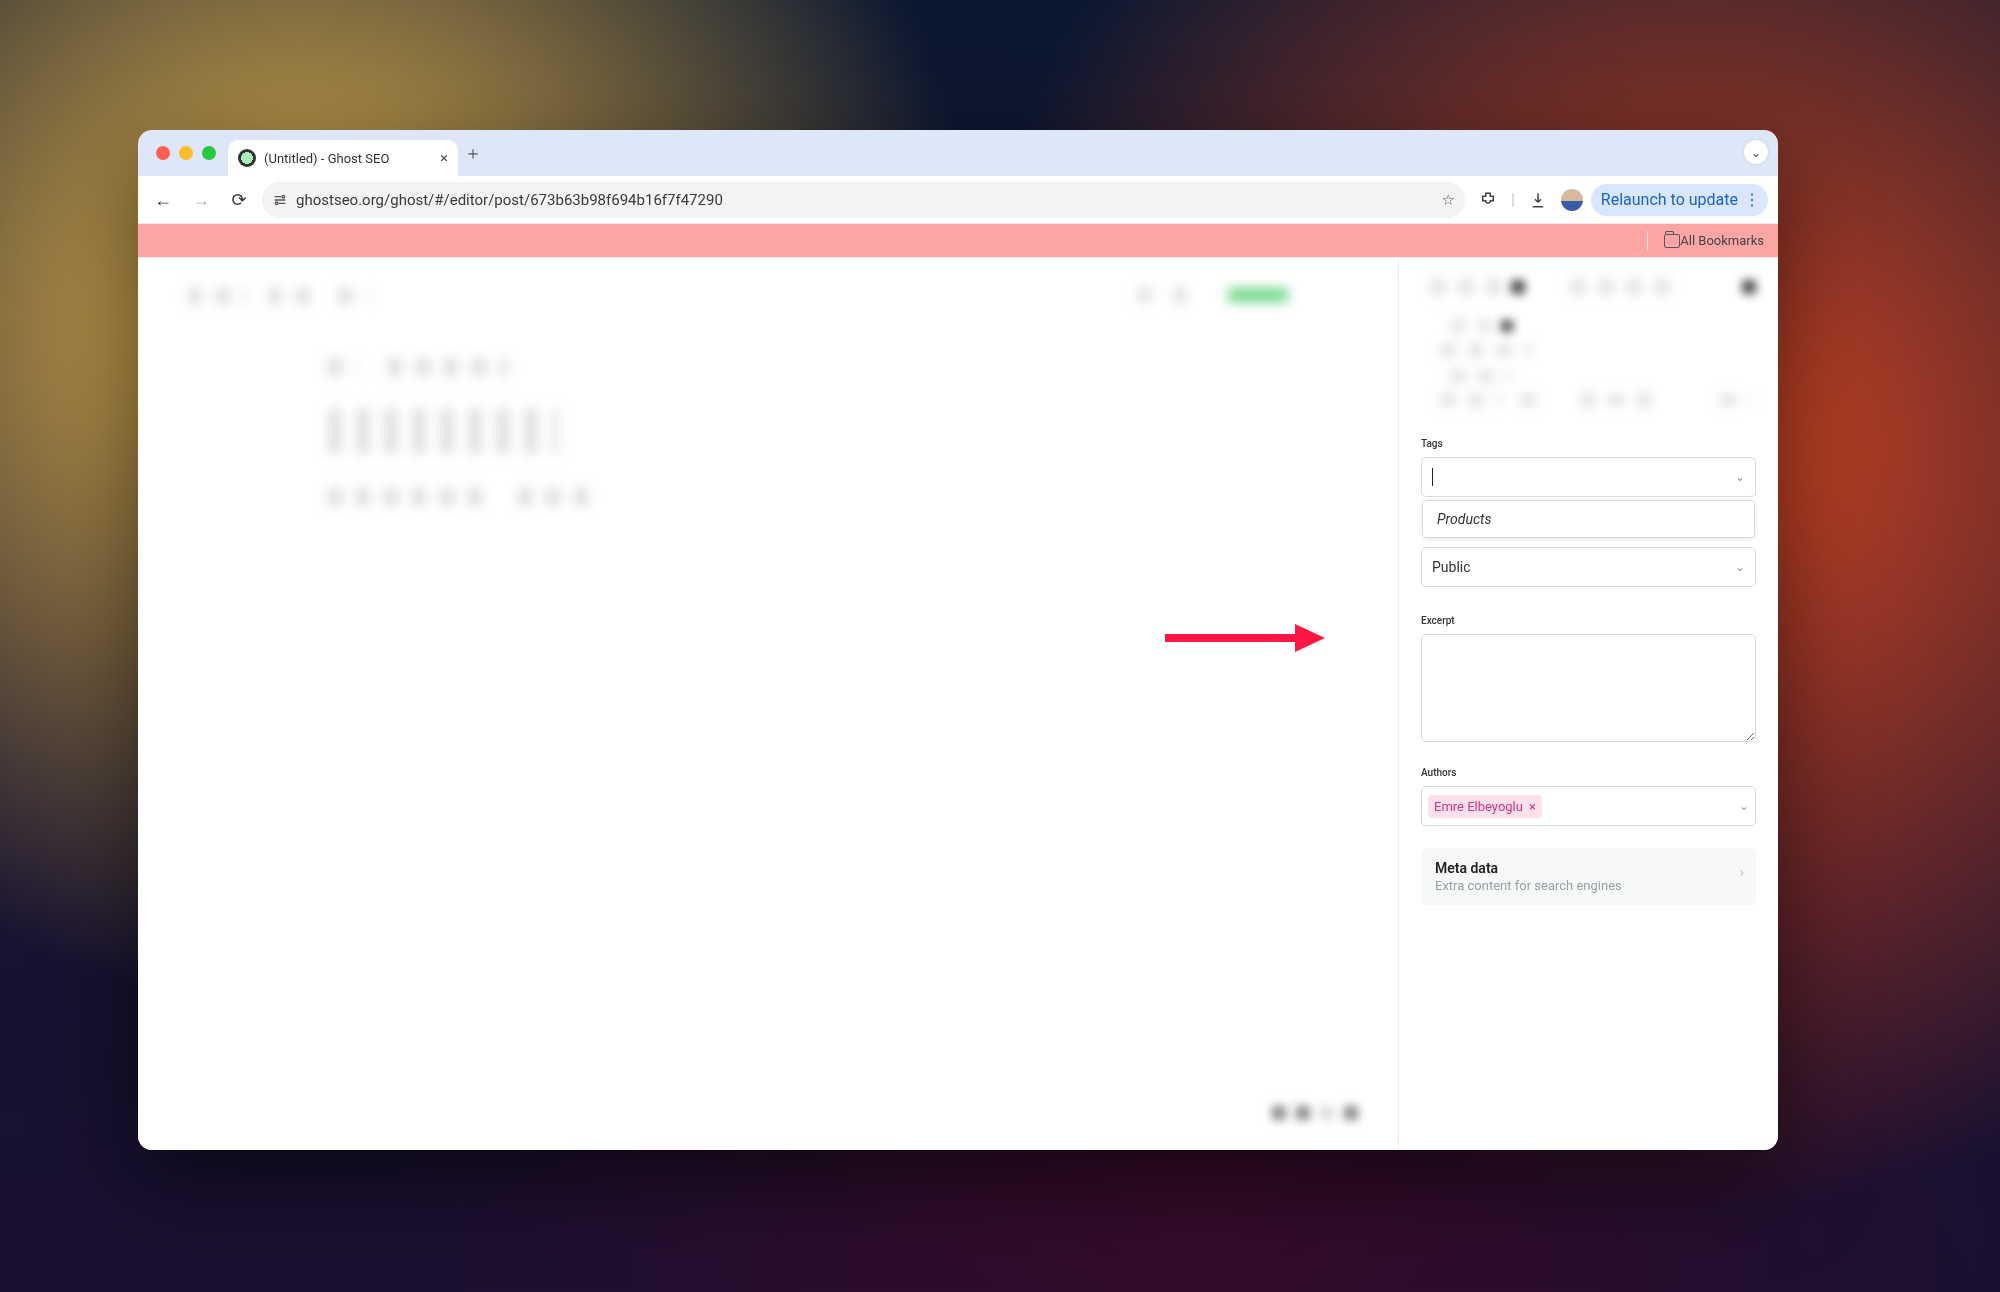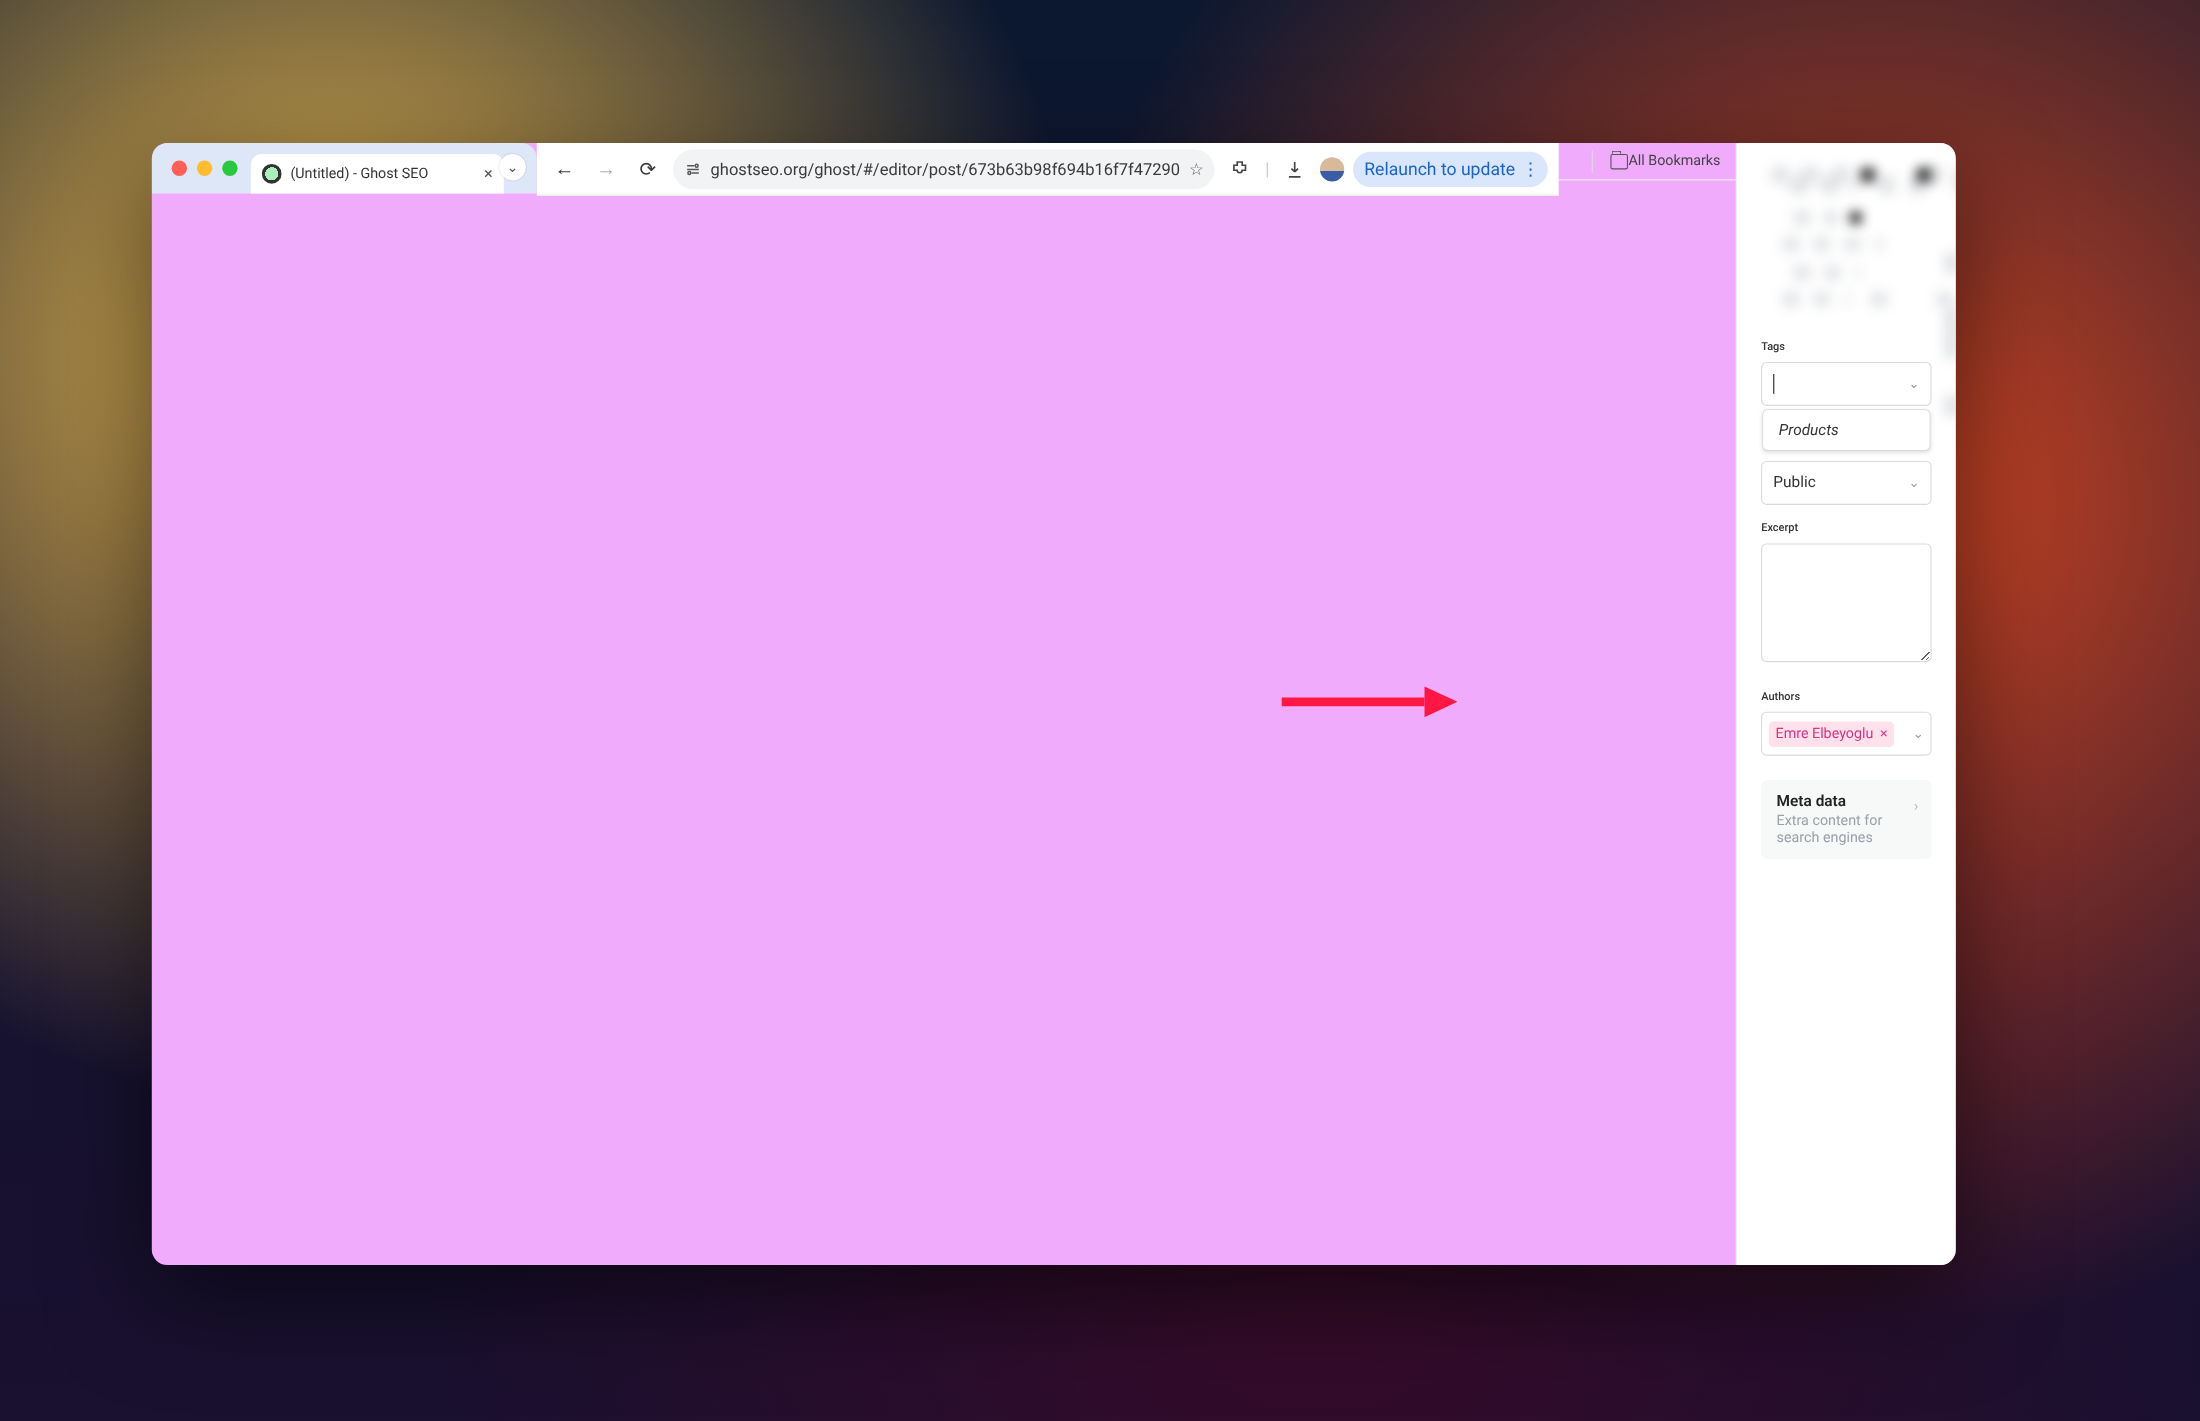--- a/index.html
+++ b/index.html
@@ -16,25 +16,25 @@
     background:
       radial-gradient(circle at 15% 25%, rgba(255,200,80,.9) 0%, rgba(255,140,30,0) 35%),
       radial-gradient(circle at 85% 35%, rgba(255,80,30,.8) 0%, rgba(255,80,30,0) 40%),
       radial-gradient(circle at 60% 85%, rgba(60,10,40,.9) 0%, rgba(60,10,40,0) 50%),
       linear-gradient(180deg,#0c1830 0%, #1a1030 100%);
   }
   .browser-window {
     position: absolute;
     left: 138px; top: 130px;
     width: 1640px; height: 1020px;
-    background: #f0abfc;
+    background: #fca5a5;
     border-radius: 14px;
     box-shadow: 0 30px 90px rgba(0,0,0,.55);
     overflow: hidden;
-    display: flex; flex-direction: row;
+    display: flex; flex-direction: column;
   }
   
   .tab-strip {
     height: 46px;
     background: #dde7f7;
     display: flex; align-items: center;
     padding-left: 12px;
     border-top-left-radius:14px;
     border-top-right-radius:14px;
     position: relative;
@@ -371,21 +371,21 @@
       </div>
 
       
       <div style="height:50px"></div>
       <div class="select-box">
         <span>Public</span>
         <span class="chev">⌄</span>
       </div>
 
       
-      <div class="field-label" style="margin-top:16px">Excerpt</div>
+      <div class="field-label" style="margin-top:28px">Excerpt</div>
       <textarea class="textarea" style=""></textarea>
 
       
       <div class="field-label" style="margin-top:22px">Authors</div>
       <div class="select-box" style="height:40px;padding:4px 6px">
         <span class="author-chip">
           <span>Emre Elbeyoglu</span>
           <span class="x">×</span>
         </span>
         <span class="chev" style="margin-left:auto">⌄</span>

